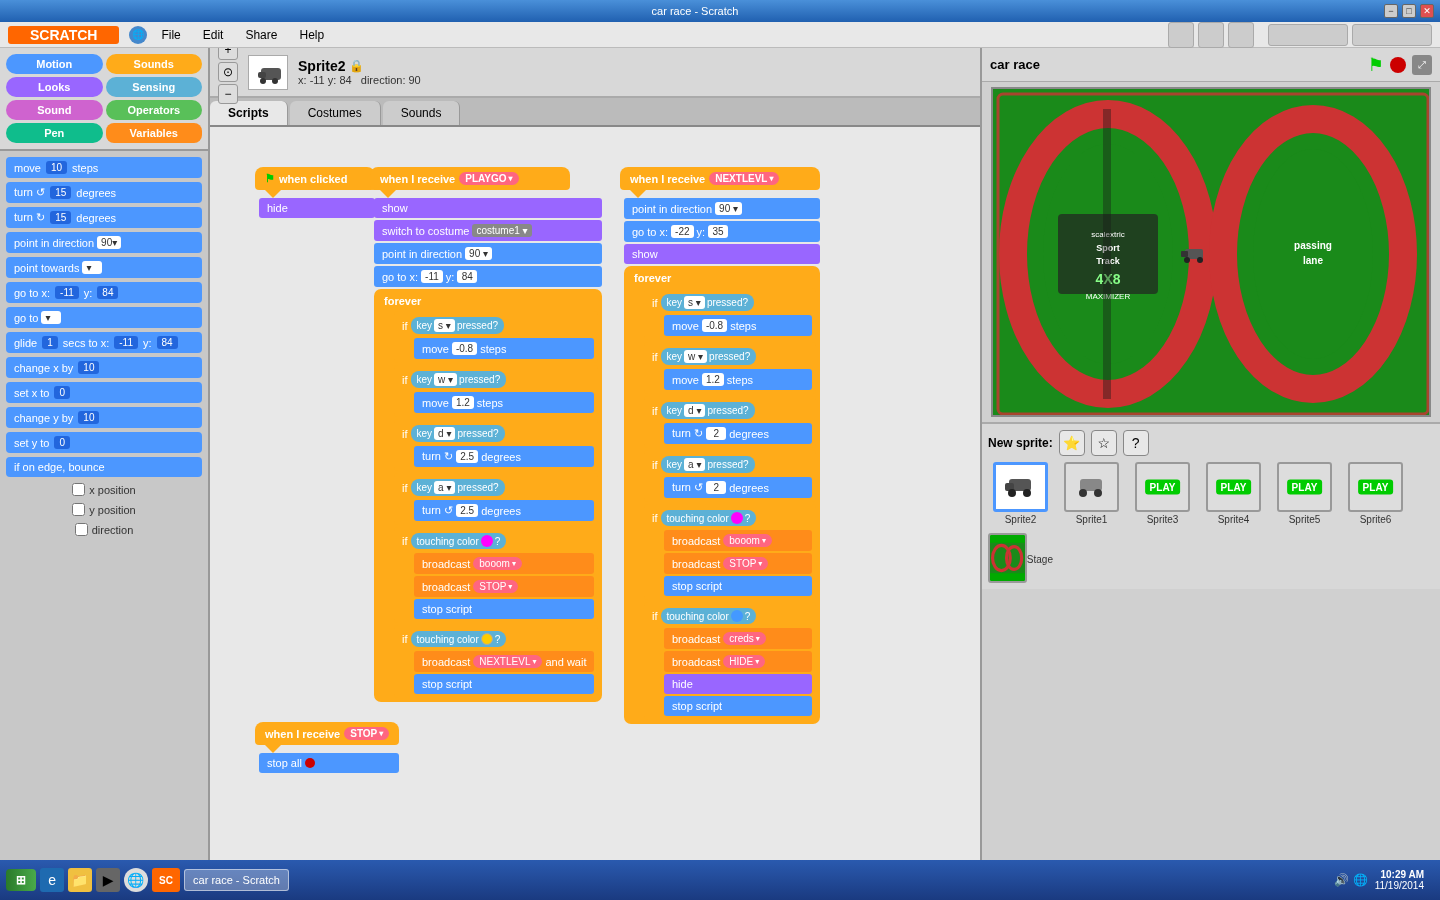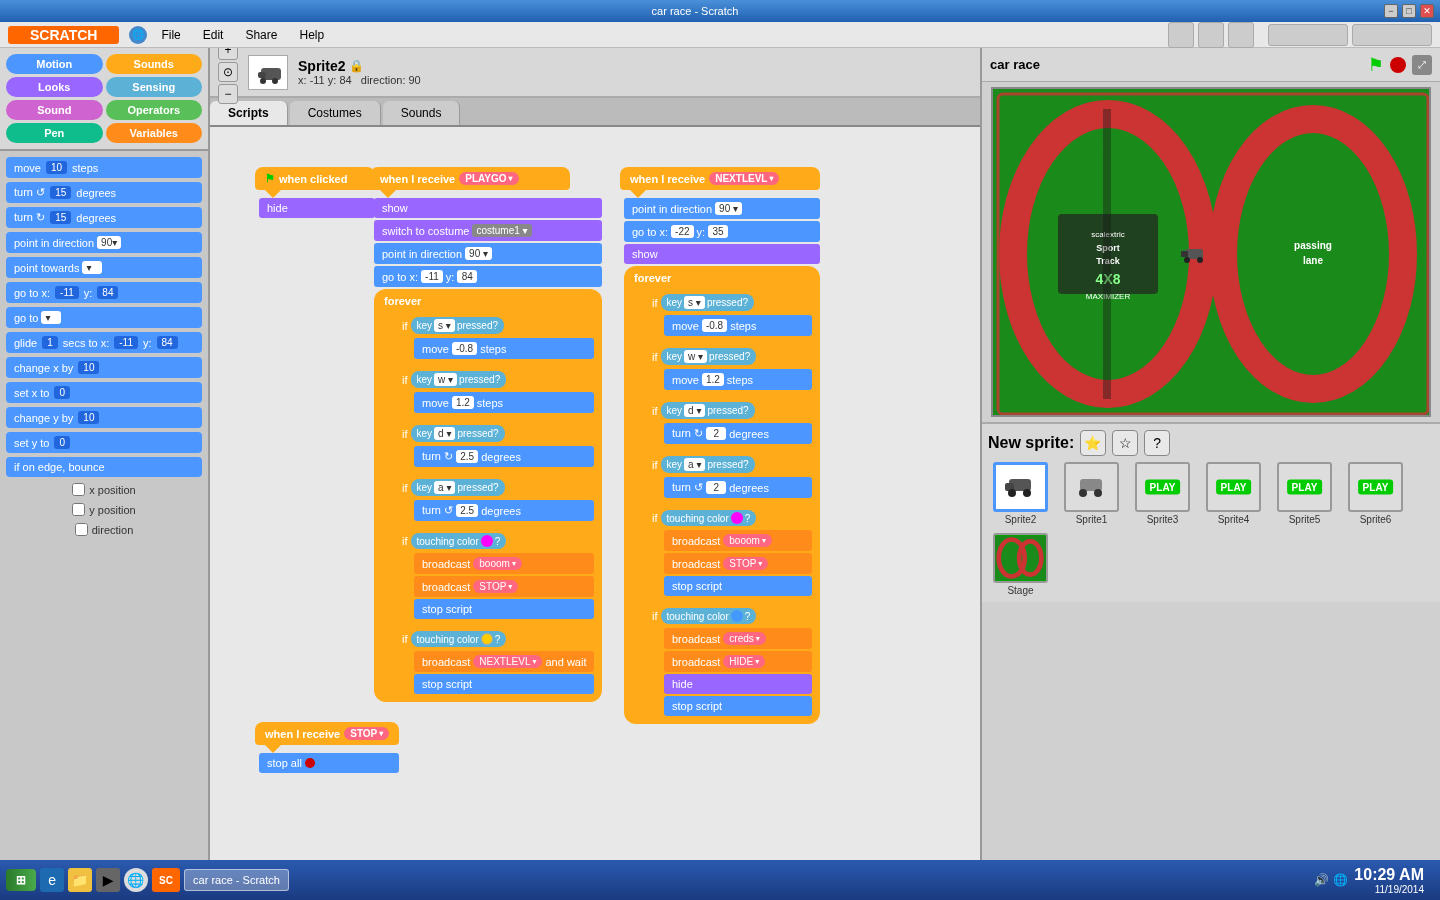--- a/index.html
+++ b/index.html
@@ -67,21 +67,21 @@
       color: white;
       text-align: center;
     }
     .cat-motion { background: #4c97ff; }
     .cat-control { background: #ffab19; }
     .cat-looks { background: #9966ff; }
     .cat-sensing { background: #5cb1d6; }
     .cat-sound { background: #cf63cf; }
     .cat-operators { background: #59c059; }
     .cat-pen { background: #0fbd8c; }
-    .cat-variables { background: #ff8c1a; }
+    .cat-variables { background: #ff8c1a; border-radius: 8px; }
 
     .blocks-list {
       flex: 1;
       overflow-y: auto;
       padding: 6px;
       background: #c8c8c8;
     }
     .block-item {
       background: #4c97ff;
       color: white;
@@ -237,21 +237,21 @@
       border-radius: 8px;
       padding: 1px 6px;
       font-size: 10px;
       display: inline-flex;
       align-items: center;
       gap: 2px;
     }
     .broadcast-val .dropdown-arrow { color: white; }
     .forever-wrap {
       background: #ffab19;
-      border-radius: 12px;
+      border-radius: 7px;
       padding: 4px;
       margin-top: 2px;
     }
     .forever-label { color: white; font-weight: bold; font-size: 11px; padding: 2px 6px; display: flex; align-items: center; gap: 3px; }
     .forever-inner {
       margin-left: 16px;
     }
     .if-block {
       background: #ffab19;
       border-radius: 4px;
@@ -303,21 +303,21 @@
       background: #d8d8d8;
       border-top: 2px solid #aaa;
       padding: 6px;
     }
     .new-sprite-row {
       display: flex;
       align-items: center;
       gap: 6px;
       margin-bottom: 6px;
     }
-    .new-sprite-label { font-size: 16px; font-weight: bold; }
+    .new-sprite-label { font-size: 12px; font-weight: bold; }
     .sprite-new-btn {
       width: 26px; height: 26px;
       border-radius: 4px;
       border: 1px solid #888;
       background: #e8e8e8;
       cursor: pointer;
       display: flex;
       align-items: center;
       justify-content: center;
       font-size: 14px;
@@ -411,21 +411,21 @@
       border-radius: 3px;
       font-size: 11px;
       cursor: pointer;
       display: flex;
       align-items: center;
       gap: 4px;
     }
     .taskbar-app.active { background: rgba(255,255,255,0.3); border: 1px solid rgba(255,255,255,0.5); }
     .taskbar-right { margin-left: auto; display: flex; align-items: center; gap: 6px; color: white; font-size: 11px; }
     .clock { text-align: right; }
-    .clock-time { font-size: 16px; font-weight: bold; }
+    .clock-time { font-size: 10px; font-weight: bold; }
     .clock-date { font-size: 10px; }
     .taskbar-icon { width: 24px; height: 24px; display: flex; align-items: center; justify-content: center; }
 
     
     .scripts-area::-webkit-scrollbar { width: 8px; }
     .scripts-area::-webkit-scrollbar-track { background: #ccc; }
     .scripts-area::-webkit-scrollbar-thumb { background: #888; border-radius: 4px; }
 
     
     .zoom-controls {
@@ -811,21 +811,21 @@
         </div>
 
         <div class="sprite-item">
           <div class="sprite-thumb" style="background:#ddd;position:relative;">
             <div class="sprite-play-btn">PLAY</div>
           </div>
           <span class="sprite-label">Sprite6</span>
         </div>
       </div>
 
-      <div style="margin-top:8px;display:flex;flex-direction:column;align-items:center;width:65px;">
+      <div style="margin-top:8px;display:flex;flex-direction:row;align-items:center;width:65px;">
         <div class="stage-thumb">
           <div class="stage-mini">
             <svg width="55" height="48" viewBox="0 0 55 48">
               <rect width="55" height="48" fill="#1a8a1a"></rect>
               <ellipse cx="18" cy="24" rx="14" ry="20" fill="none" stroke="#cc3333" stroke-width="5"></ellipse>
               <ellipse cx="38" cy="24" rx="12" ry="18" fill="none" stroke="#cc3333" stroke-width="5"></ellipse>
             </svg>
           </div>
         </div>
         <span class="sprite-label">Stage</span>

